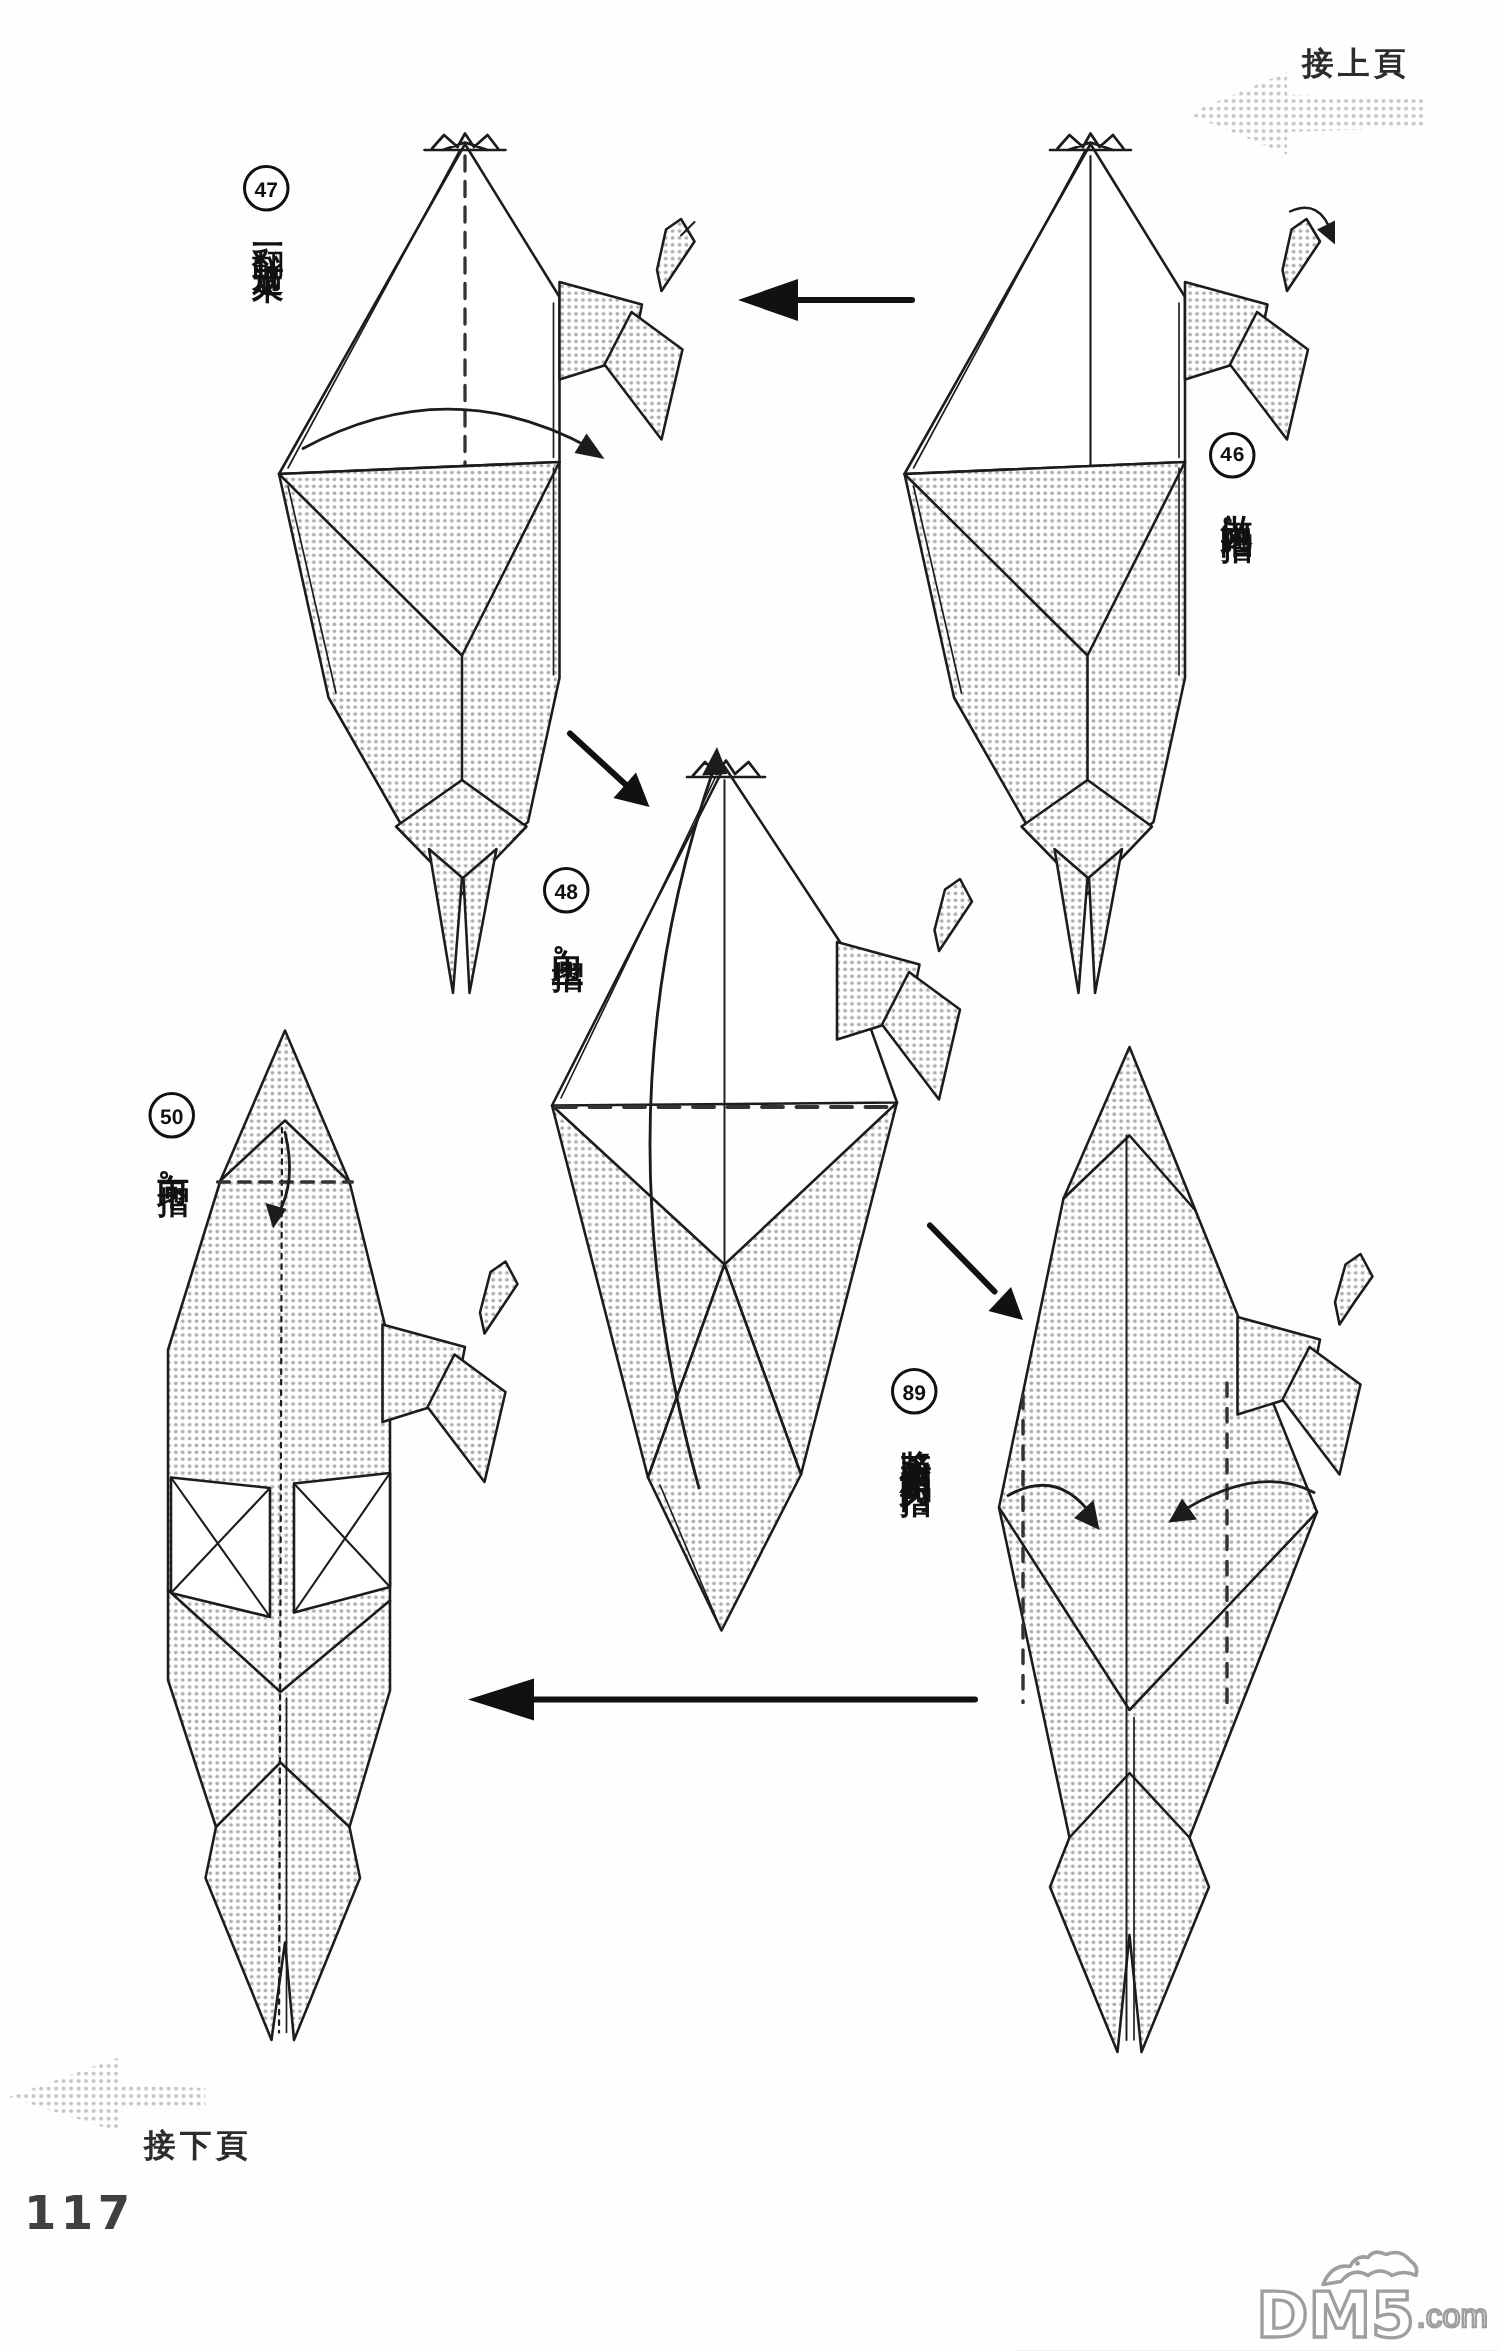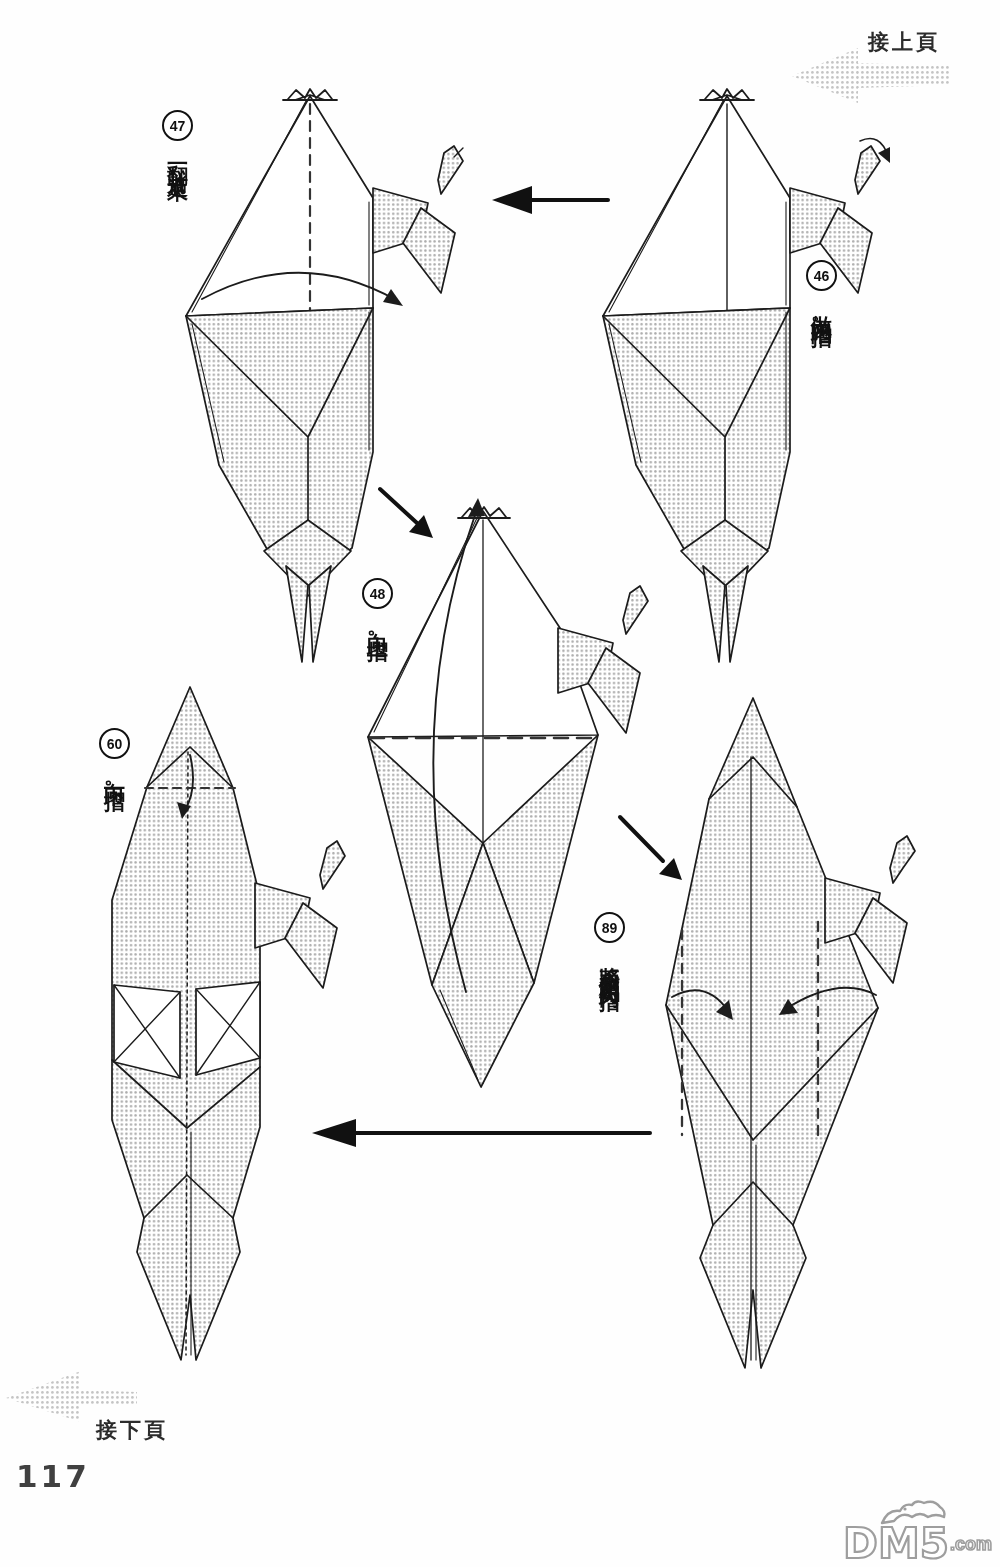--- a/index.html
+++ b/index.html
@@ -25,21 +25,21 @@
   .page-num{
     position:absolute;left:16px;top:1458px;
     font-family:"DejaVu Sans",sans-serif;font-size:31px;font-weight:900;
     letter-spacing:3px;color:#404040;z-index:3;
   }
   .watermark{
     position:absolute;right:8px;bottom:6px;z-index:3;display:flex;align-items:center;gap:1px;
     -webkit-text-stroke:2.2px #9e9e9e;color:#ffffff;
   }
   .wm-main{font-size:42px;font-weight:900;line-height:.8;letter-spacing:0px;font-family:"DejaVu Sans",sans-serif;}
-  .wm-suffix{font-size:18px;font-weight:700;line-height:1;-webkit-text-stroke:1.6px #9e9e9e;}
+  .wm-suffix{font-size:22px;font-weight:400;line-height:1;-webkit-text-stroke:1.6px #9e9e9e;}
   .wm-dragon{position:absolute;right:52px;bottom:40px;}
 </style>
 </head>
 <body>
 
 <div class="page">
 
   <svg class="art" viewBox="0 0 1000 1567" fill="none" stroke-linejoin="round" stroke-linecap="round">
     <defs>
       <pattern id="ht" patternUnits="userSpaceOnUse" width="4.6" height="4.6">
@@ -190,37 +190,37 @@
       <line x1="650" y1="1133" x2="348" y2="1133" stroke="#111" stroke-width="4"></line>
       <polygon points="312,1133 356,1119 356,1147" fill="#111"></polygon>
     </g>
   </svg>
 
   <div class="step-label" style="left:162px;top:110px;">
     <div class="step-num">47</div>
     <div class="step-text">翻一片過來。</div>
   </div>
 
-  <div class="step-label" style="left:806px;top:260px;">
+  <div class="step-label" style="left:806px;top:288px;font-family:Liberation Mono, monospace;">
     <div class="step-num">46</div>
     <div class="step-text">做內陷摺。</div>
   </div>
 
   <div class="step-label" style="left:362px;top:578px;">
     <div class="step-num">48</div>
     <div class="step-text">向上摺。</div>
   </div>
 
   <div class="step-label" style="left:594px;top:912px;">
     <div class="step-num">89</div>
     <div class="step-text">將兩側稍向內摺。</div>
   </div>
 
   <div class="step-label" style="left:99px;top:728px;">
-    <div class="step-num">60</div>
+    <div class="step-num">50</div>
     <div class="step-text">向下摺。</div>
   </div>
 
   <div class="nav-label nav-prev">接上頁</div>
   <div class="nav-label nav-next">接下頁</div>
   <div class="page-num">117</div>
 
   <div class="watermark">
     <span class="wm-main">DM5</span>
     <span class="wm-suffix">.com</span>

